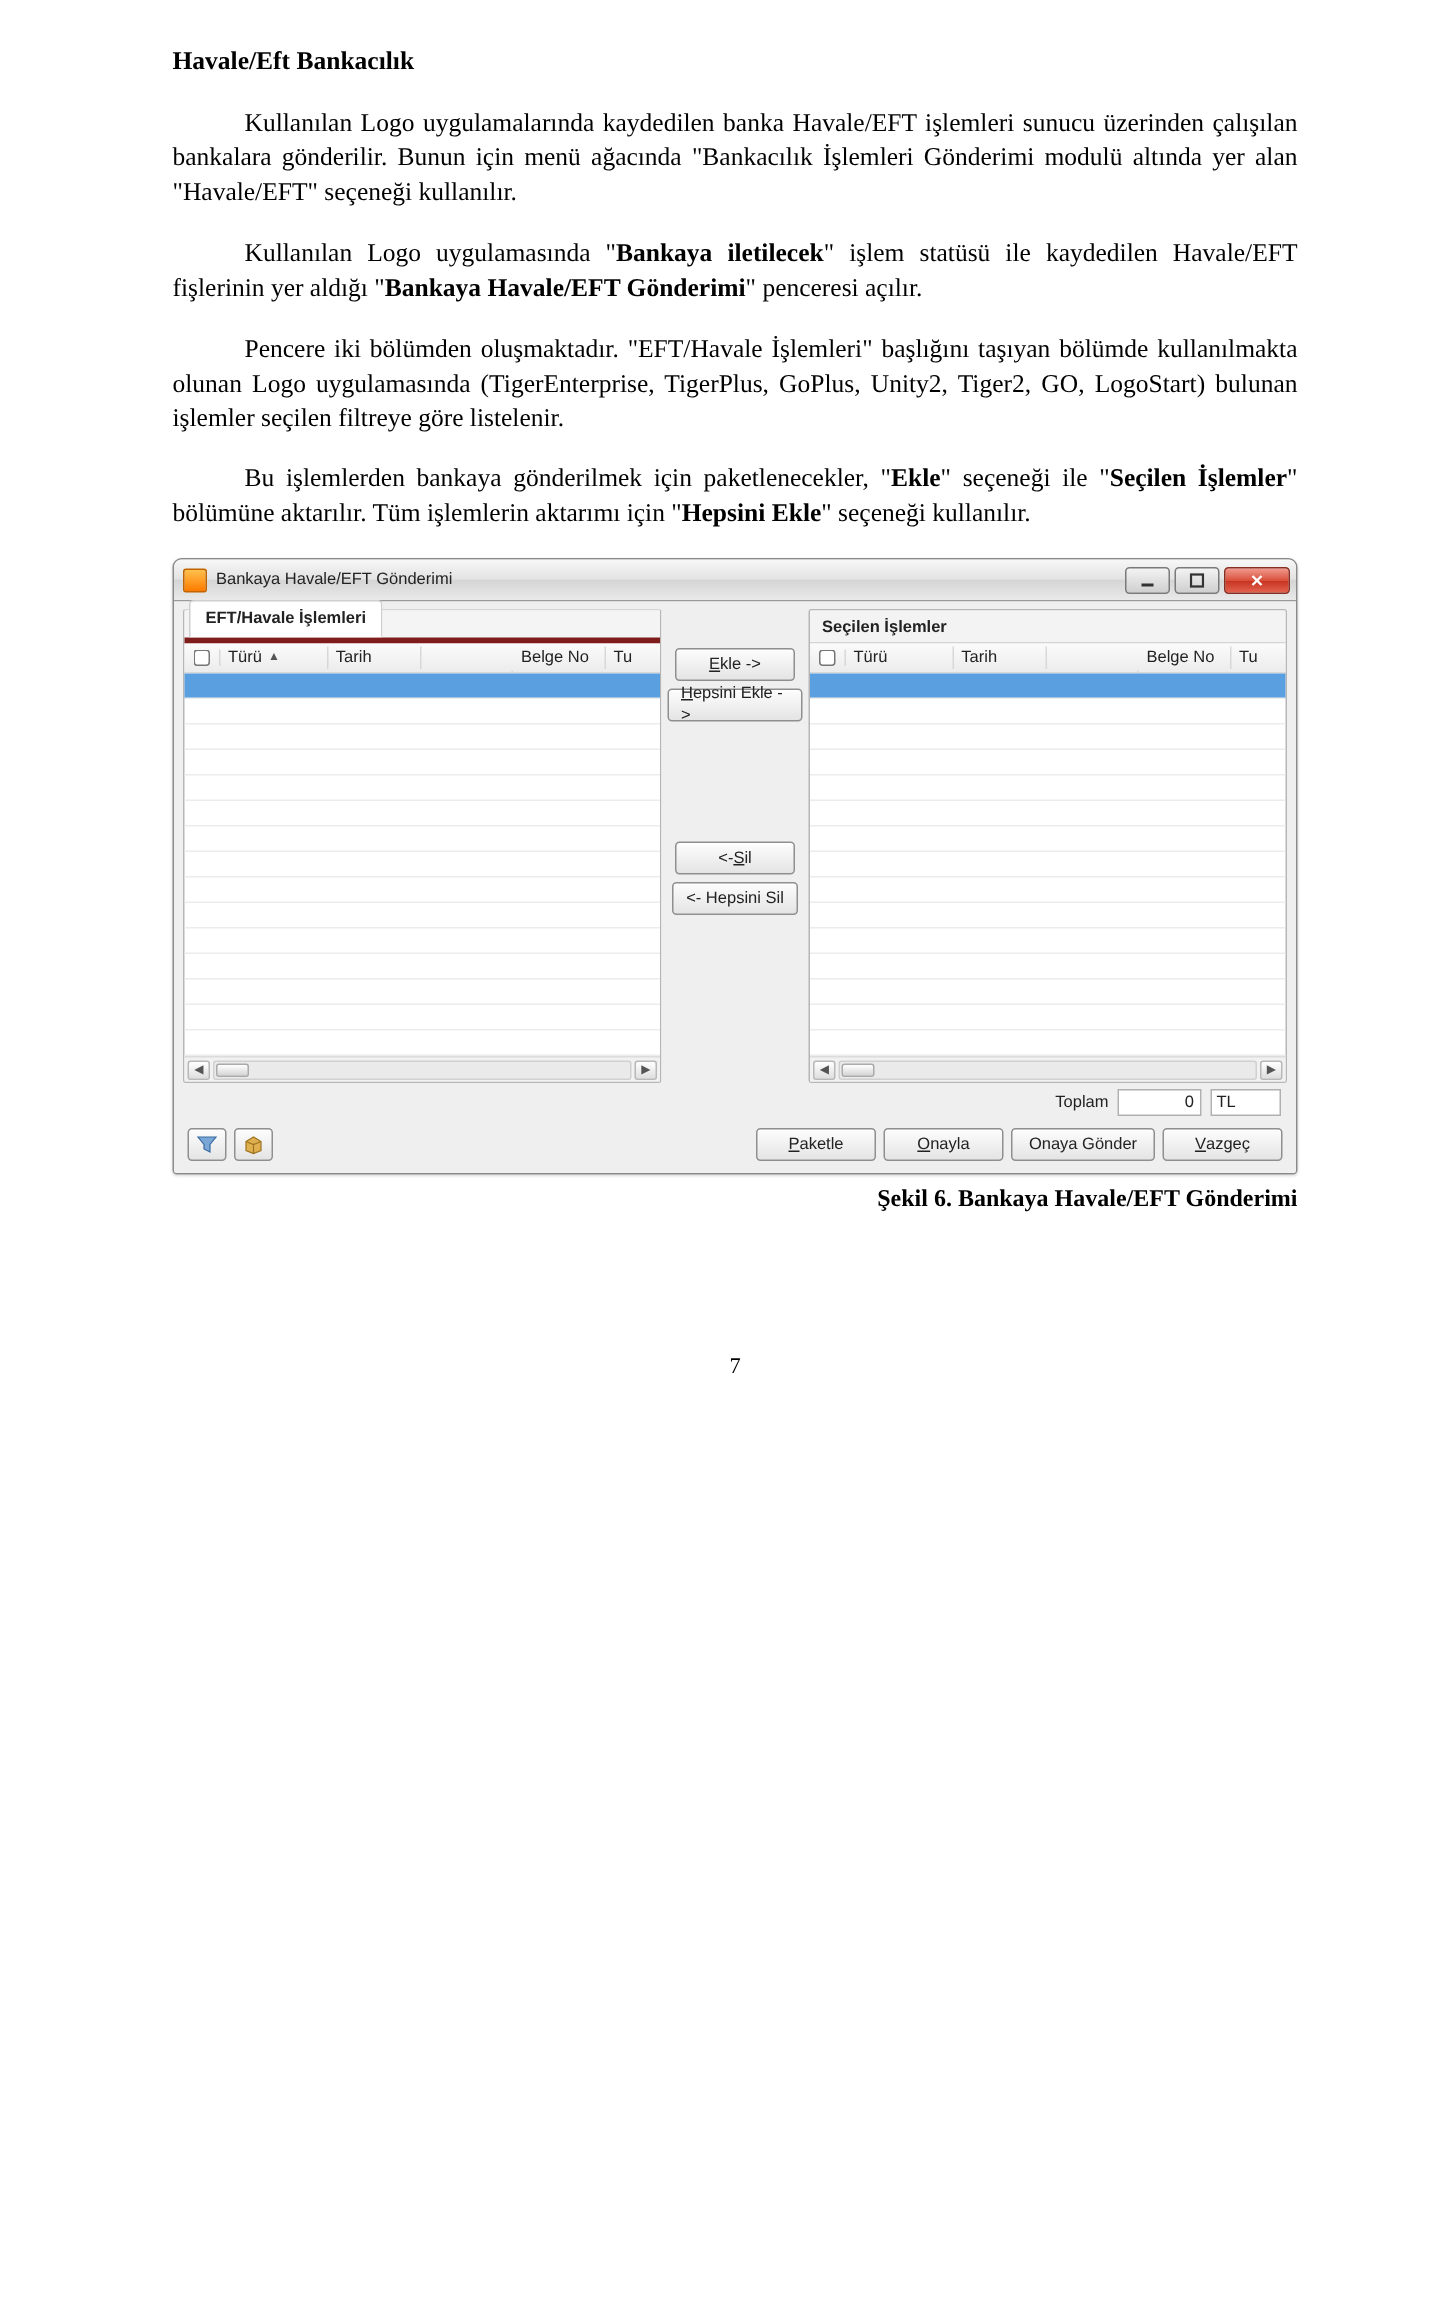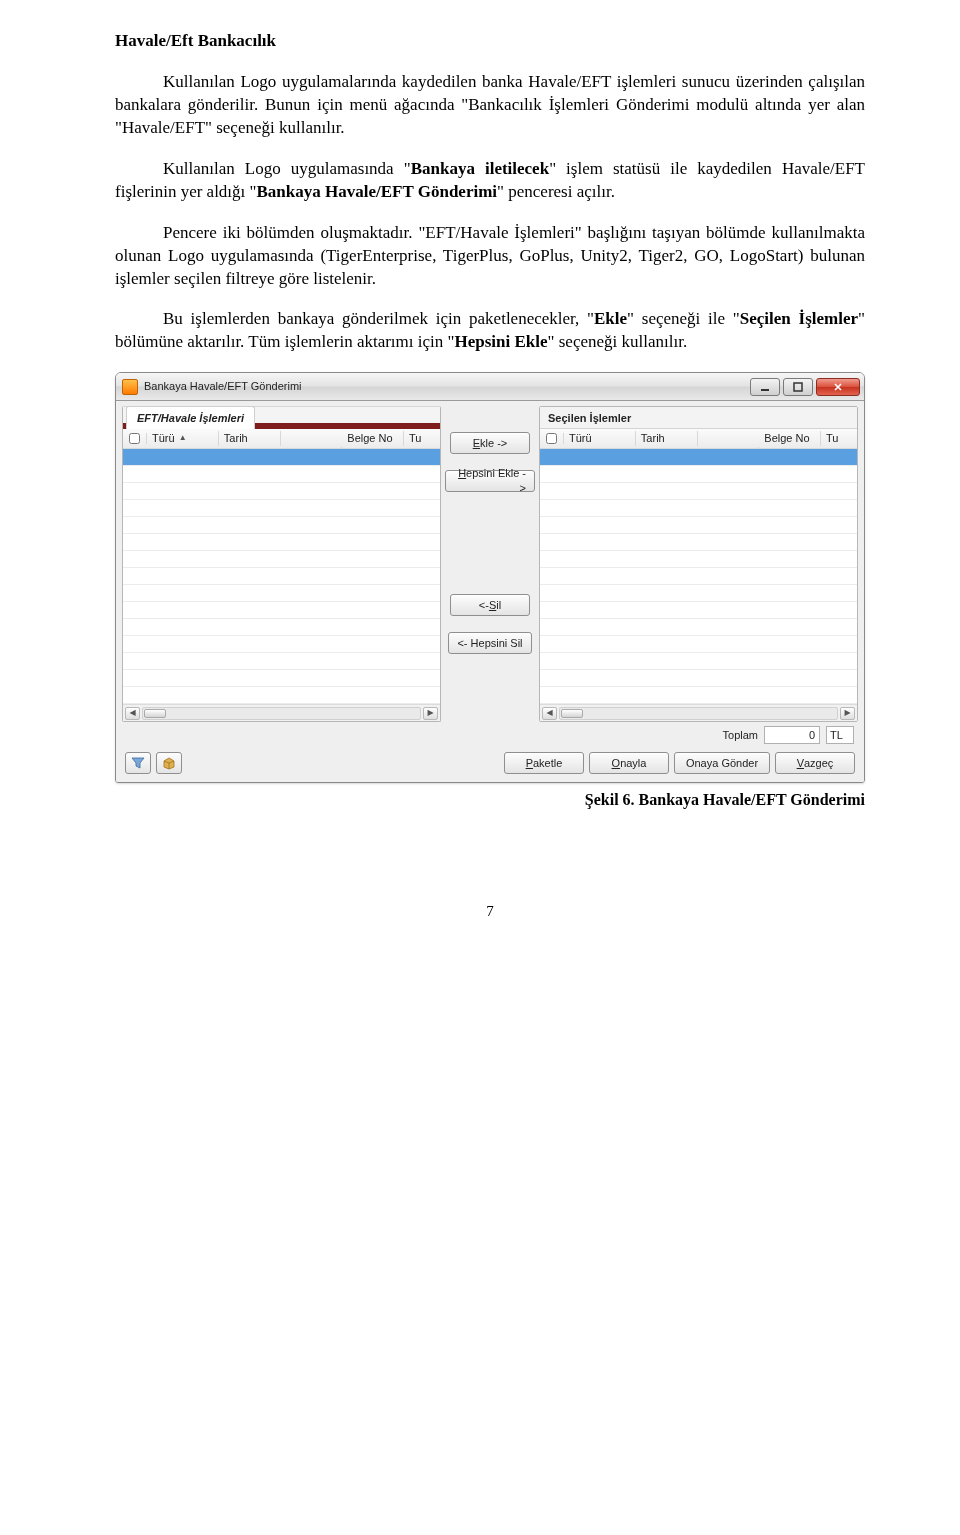--- a/index.html
+++ b/index.html
@@ -77,43 +77,42 @@
   .panel {
     border: 1px solid #b6b6b6;
     background: #fff;
     flex: 1 1 0;
     display:flex; flex-direction:column;
     border-radius: 2px;
   }
   .center-col {
     width: 90px; flex: 0 0 90px;
     display:flex; flex-direction:column;
-    gap: 16px;
+    gap: 5px;
     padding-top: 26px;
     align-items:center;
-    text-align:right;
   }
   .gap-lg { height: 70px; }
   .tablabel {
     font-weight: bold;
     padding: 4px 8px 2px;
     background:#fff;
     border-bottom: 1px solid #d4d4d4;
   }
   .left .tablabel {
     border: 1px solid #cfcfcf;
     border-bottom: 1px solid #fff;
     display:inline-block;
     background:#fff;
     margin: -1px 0 0 -1px;
     padding: 4px 10px;
     border-radius: 3px 3px 0 0;
   }
   .left { border-top: 1px solid #d7d7d7; }
-  .left .tabbar { border-bottom: 6px solid #7f1d1d; background:#f4f4f4; padding-left:4px; height:22px; display:flex; align-items:flex-start;font-style:italic;}
+  .left .tabbar { border-bottom: 4px solid #7f1d1d; background:#f4f4f4; padding-left:4px; height:22px; display:flex; align-items:flex-end;}
   .right .tablabel { background: #f3f3f3; }
 
   .cols {
     display:flex;
     border-bottom: 1px solid #d8d8d8;
     background: linear-gradient(#fbfbfb,#ececec);
     height: 20px;
     align-items:center;
     font-size: 11px;
   }
@@ -177,21 +176,21 @@
 
   .totalsrow {
     display:flex; justify-content:flex-end; align-items:center;
     gap:6px; padding:4px 4px 6px;
     font-size:11px;
   }
   .numbox {
     width: 56px; height:18px; border:1px solid #b0b0b0; background:#fff;
     padding:0 4px; text-align:right; font-size:11px; line-height:16px;
   }
-  .curbox { width:28px; height:18px; border:1px solid #b0b0b0; background:#fff; padding:0 3px; font-size:11px; line-height:16px;}
+  .curbox { width:47px; height:18px; border:1px solid #b0b0b0; background:#fff; padding:0 3px; font-size:11px; line-height:16px;}
 
   .bottombar {
     display:flex; align-items:center; gap:5px;
     padding: 2px 3px 2px;
   }
   .iconbtn {
     width:26px; height:22px;
     border:1px solid #8f8f8f;
     border-radius:3px;
     background: linear-gradient(#fdfdfd,#e4e4e4);

